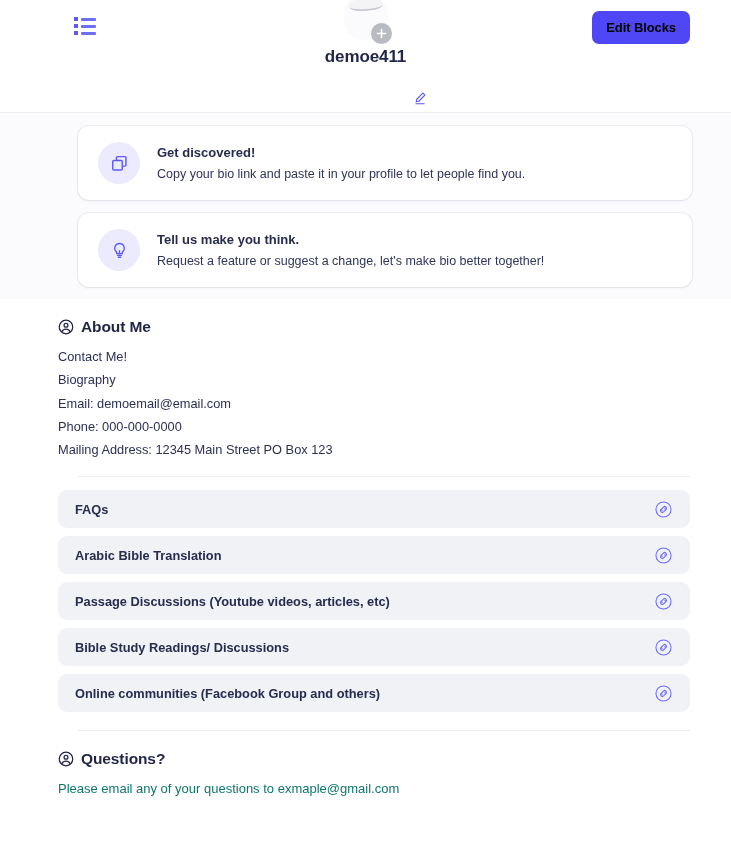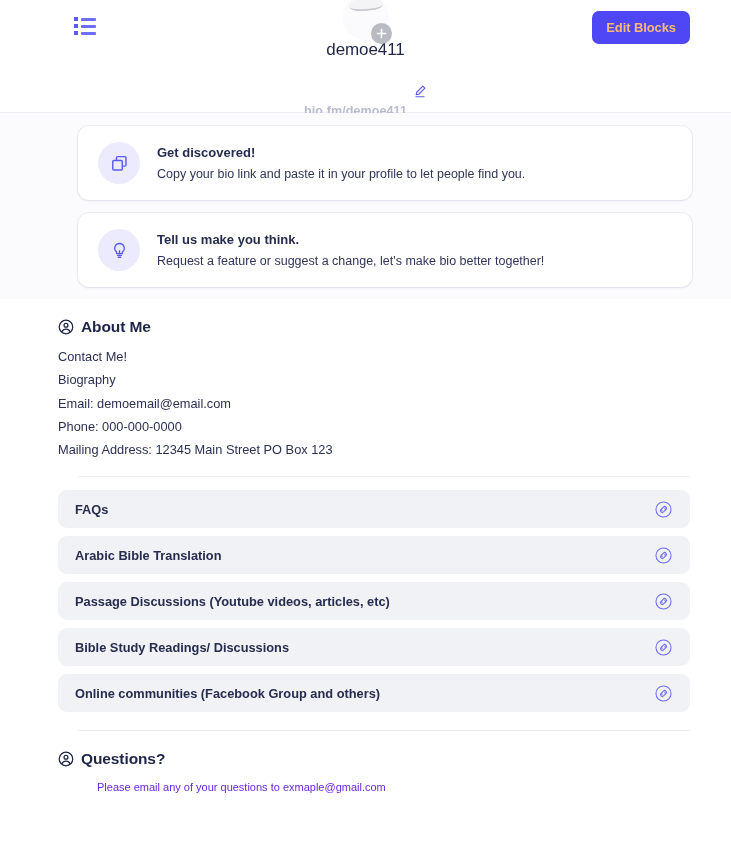--- a/index.html
+++ b/index.html
@@ -110,22 +110,23 @@
     border-radius: 50%;
     background: #b9bbc2;
     display: flex;
     align-items: center;
     justify-content: center;
     cursor: pointer;
   }
   .avatar-plus svg { display: block; }
 
   .profile-name {
+    margin-top: 7px;
     font-size: 17px;
-    font-weight: 400;
+    font-weight: 700;
     color: #1f2547;
     letter-spacing: -0.1px;
   }
 
   .profile-url-row {
     margin-top: 4px;
     display: flex;
     align-items: center;
     gap: 6px;
   }
@@ -140,21 +141,21 @@
     display: inline-flex;
     cursor: pointer;
     line-height: 0;
   }
 
   .edit-blocks-btn {
     position: absolute;
     right: 41px;
     top: 11px;
     background: #4f46f5;
-    color: #fdba74;
+    color: #000000;
     border: none;
     border-radius: 7px;
     font-family: "Liberation Sans", sans-serif;
     font-size: 13px;
     font-weight: 700;
     padding: 9px 14px;
     cursor: pointer;
     letter-spacing: -0.1px;
   }
 
@@ -264,23 +265,22 @@
     color: #262c4e;
   }
   .link-chip {
     flex: 0 0 auto;
     line-height: 0;
     cursor: pointer;
   }
 
   .questions-body {
     margin-top: 13px;
-    font-size: 11px;
-    color: #6d28d9;
-    margin-left: 39px;
+    font-size: 13px;
+    color: #0f766e;
   }
 </style>
 </head>
 <body>
 
 <div class="page">
 
   <div class="header">
 
     <div class="hamburger-btn">

